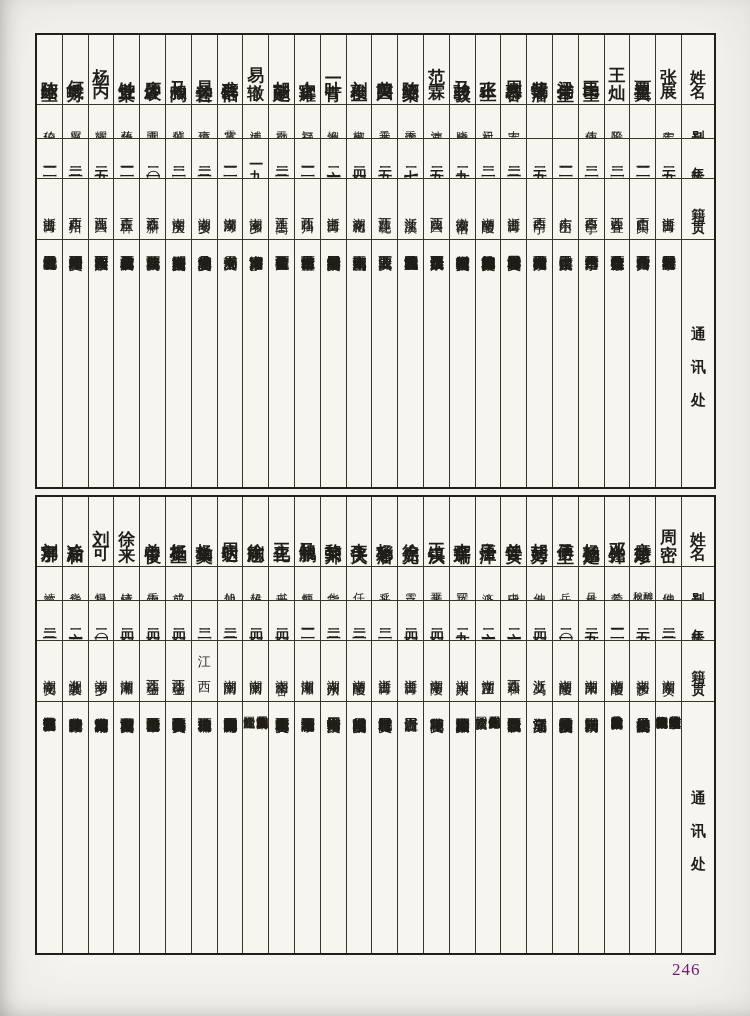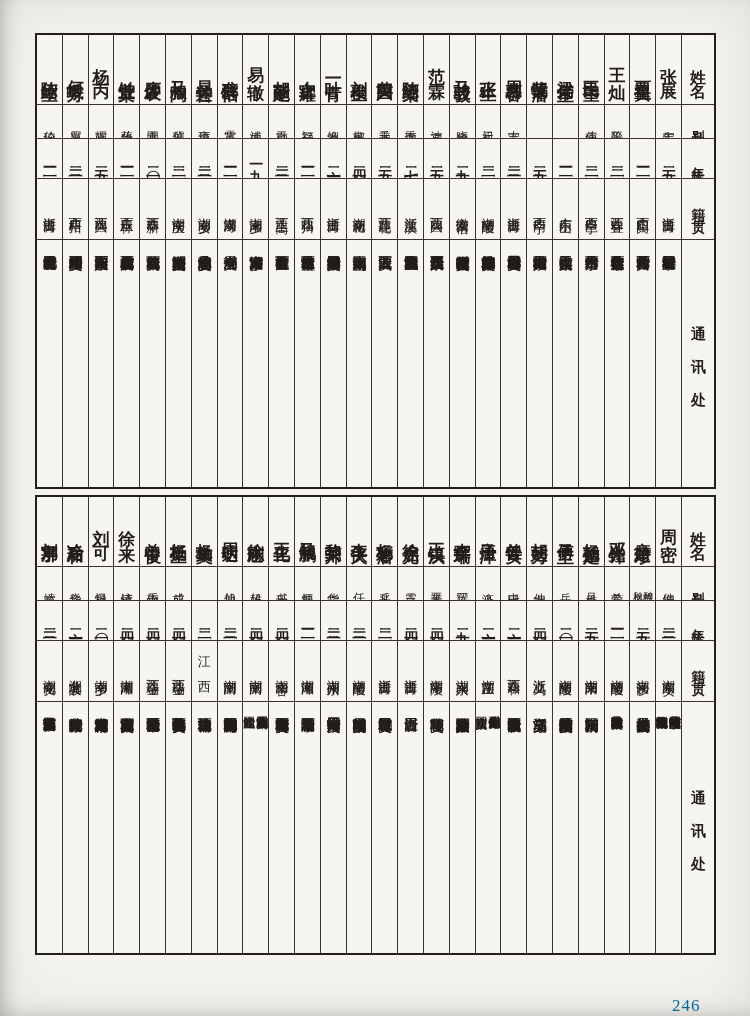--- a/index.html
+++ b/index.html
@@ -50,23 +50,22 @@
   .addr-t,.addr2-t{font-size:14px;letter-spacing:0;}
   .addr2-t{margin-right:1px;}
   
   .h-name{font-size:16px;font-weight:bold;letter-spacing:14px;}
   .h-alias{font-size:13px;font-weight:bold;letter-spacing:2px;}
   .h-age{font-size:13px;font-weight:bold;letter-spacing:2px;}
   .h-native{font-size:14px;font-weight:bold;letter-spacing:12px;}
   .h-addr{font-size:15px;font-weight:bold;letter-spacing:33px;}
   .page-number{
     position:absolute;top:960px;left:672px;
-    font-size:17px;letter-spacing:1px;color:#0369a1;
+    font-size:17px;letter-spacing:1px;color:#701a75;
     font-family:"Liberation Serif","DejaVu Serif",serif;
-    margin-top:36px;
   }
 </style>
 </head>
 <body>
 
 <div class="page">
 
   <div class="vtable" id="table-top">
     <div class="col header-col">
       <div class="cell c-name">

